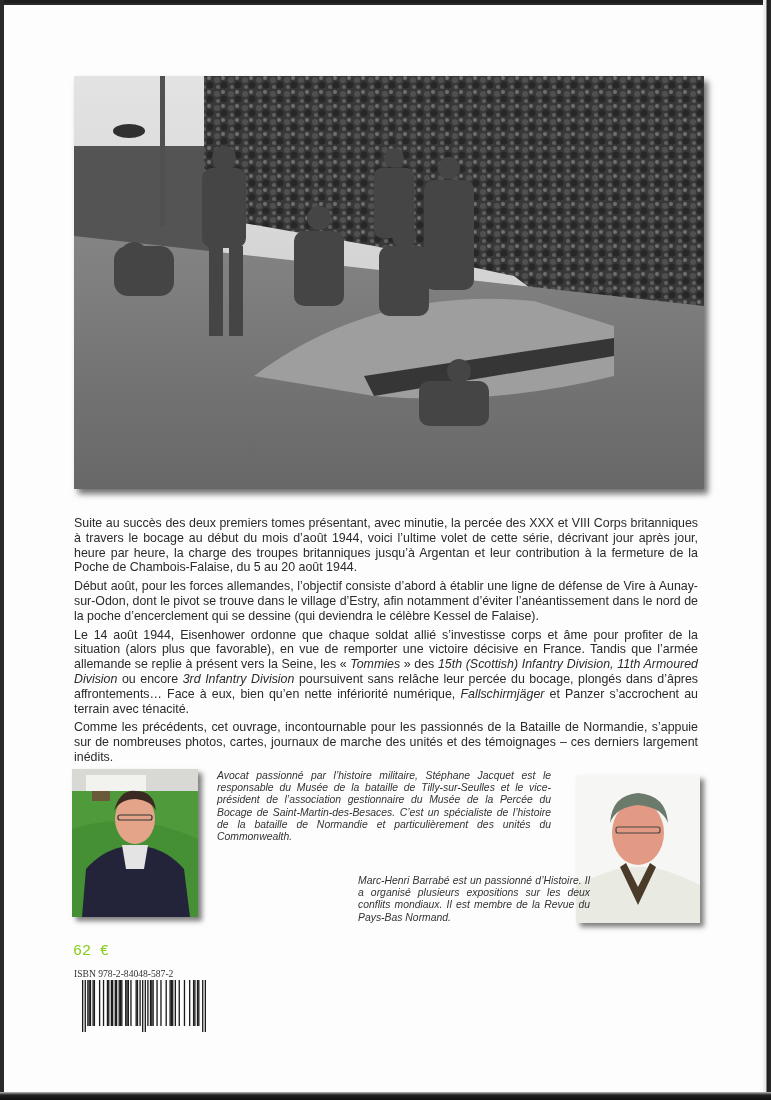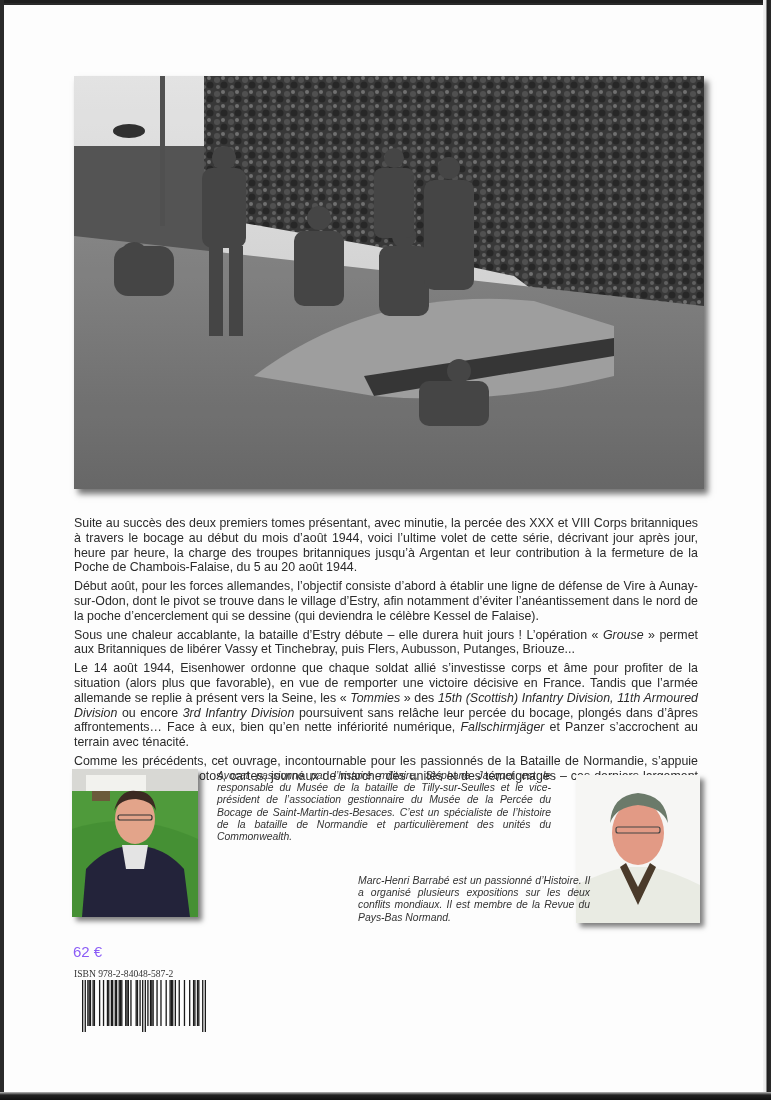--- a/index.html
+++ b/index.html
@@ -44,21 +44,21 @@
   .author1-photo { left: 72px; top: 769px; width: 126px; height: 148px; }
   .author2-photo { left: 576px; top: 775px; width: 124px; height: 148px; }
 
   .bio {
     position: absolute; font-style: italic; font-size: 10.4px; line-height: 12.2px; color: #333;
     text-align: justify;
   }
   .bio1 { left: 217px; top: 770px; width: 334px; }
   .bio2 { left: 358px; top: 875px; width: 232px; }
 
-  .price { position: absolute; left: 73px; top: 943px; font-size: 15px; color: #8b5cf6; }
+  .price { position: absolute; left: 73px; top: 943px; font-size: 15px; color: #84cc16; font-family: Liberation Mono, monospace; }
   .isbn  { position: absolute; left: 74px; top: 968px; font-size: 9.6px; color: #333; font-family: Liberation Serif, serif; }
   .barcode { position: absolute; left: 82px; top: 980px; width: 124px; height: 52px; }
   .barcode-digits {
     position: absolute; left: 74px; top: 1090px; font-size: 15px; letter-spacing: 0.5px; color: #222;
     font-family: "Liberation Sans", sans-serif;
   }
 </style>
 </head>
 <body>
 
@@ -112,21 +112,20 @@
       <circle cx="385" cy="295" r="12"></circle>
         <rect x="345" y="305" width="70" height="45" rx="10"></rect>
     </g>
     <rect x="0" y="0" width="630" height="413" fill="#000" opacity="0.06"></rect>
   </svg>
 </div>
 
 <div class="blurb">
   <p>Suite au succès des deux premiers tomes présentant, avec minutie, la percée des XXX et VIII Corps britanniques à travers le bocage au début du mois d’août 1944, voici l’ultime volet de cette série, décrivant jour après jour, heure par heure, la charge des troupes britanniques jusqu’à Argentan et leur contribution à la fermeture de la Poche de Chambois-Falaise, du 5 au 20 août 1944.</p>
   <p>Début août, pour les forces allemandes, l’objectif consiste d’abord à établir une ligne de défense de Vire à Aunay-sur-Odon, dont le pivot se trouve dans le village d’Estry, afin notamment d’éviter l’anéantissement dans le nord de la poche d’encerclement qui se dessine (qui deviendra le célèbre Kessel de Falaise).</p>
-  <p><span>Sous une chaleur accablante, la bataille d’Estry débute – elle durera huit jours ! L’opération « </span><em>Grouse</em><span> » permet aux Britanniques de libérer Vassy et Tinchebray, puis Flers, Aubusson, Putanges, Briouze...</span></p>
   <p><span>Le 14 août 1944, Eisenhower ordonne que chaque soldat allié s’investisse corps et âme pour profiter de la situation (alors plus que favorable), en vue de remporter une victoire décisive en France. Tandis que l’armée allemande se replie à présent vers la Seine, les « </span><em>Tommies</em><span> » des </span><em>15th (Scottish) Infantry Division, 11th Armoured Division</em><span> ou encore </span><em>3rd Infantry Division</em><span> poursuivent sans relâche leur percée du bocage, plongés dans d’âpres affrontements… Face à eux, bien qu’en nette infériorité numérique, </span><em>Fallschirmjäger</em><span> et Panzer s’accrochent au terrain avec ténacité.</span></p>
   <p>Comme les précédents, cet ouvrage, incontournable pour les passionnés de la Bataille de Normandie, s’appuie sur de nombreuses photos, cartes, journaux de marche des unités et des témoignages – ces derniers largement inédits.</p>
 </div>
 
 <div class="author-photo author1-photo">
   <svg viewBox="0 0 126 148" preserveAspectRatio="none">
     <rect width="126" height="148" fill="#4f9a3b"></rect>
     <rect width="126" height="22" fill="#d8d8d4"></rect>
     <rect x="14" y="6" width="60" height="16" fill="#f2f2ee"></rect>
     <rect x="20" y="22" width="18" height="10" fill="#6b5a3a"></rect>

